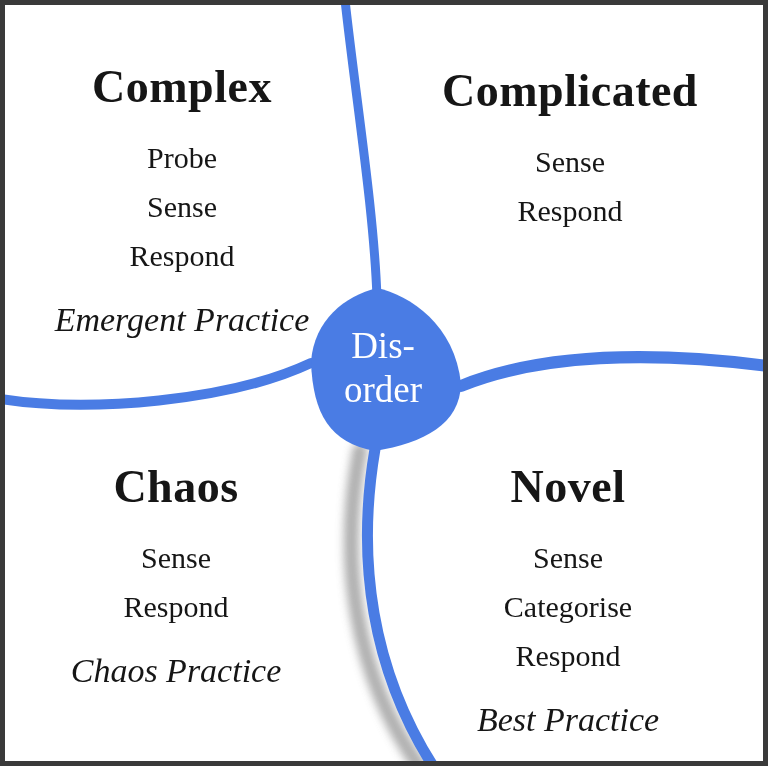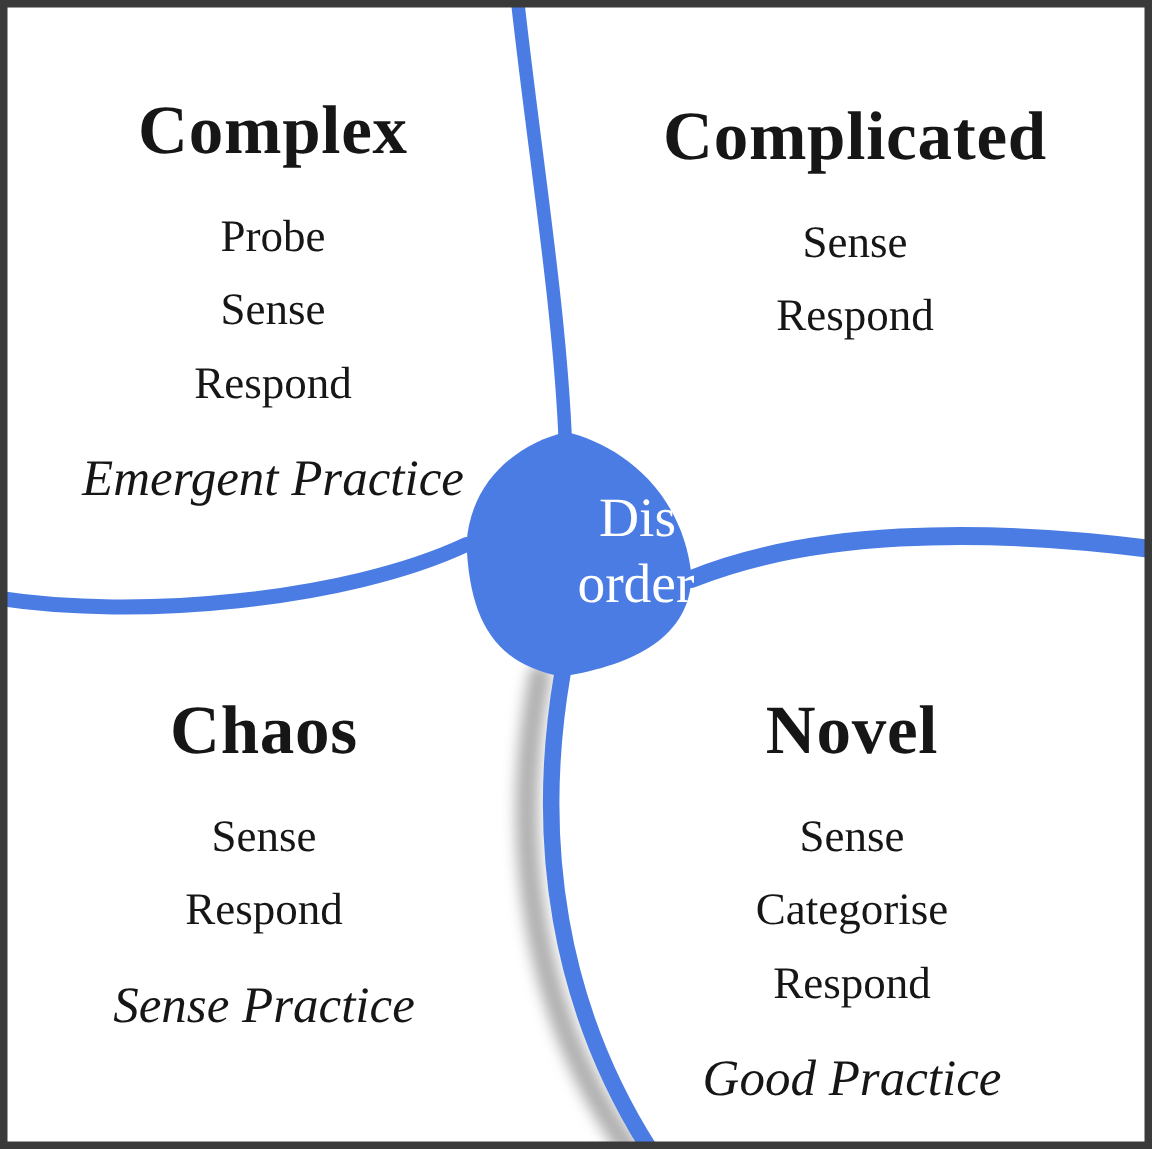--- a/index.html
+++ b/index.html
@@ -40,21 +40,21 @@
     margin-top: 25px;
     white-space: nowrap;
   }
   .q-complex     { left: 8px;   top: 60px;  width: 348px; }
   .q-complicated { left: 408px; top: 64px;  width: 324px; }
   .q-chaos       { left: 8px;   top: 460px; width: 336px; }
   .q-simple      { left: 408px; top: 460px; width: 320px; }
   .center-label {
     position: absolute;
     left: 303px; top: 324px; width: 160px;
-    text-align: right;
+    text-align: center;
     font-size: 37px;
     line-height: 44px;
     color: #ffffff;
   }
 </style>
 </head>
 <body>
 
 <div class="stage">
 
@@ -93,29 +93,29 @@
   <div class="quadrant q-complicated">
     <div class="q-title">Complicated</div>
     <div class="q-step">Sense</div>
     <div class="q-step">Respond</div>
   </div>
 
   <div class="quadrant q-chaos">
     <div class="q-title">Chaos</div>
     <div class="q-step">Sense</div>
     <div class="q-step">Respond</div>
-    <div class="q-practice">Sense Practice</div>
+    <div class="q-practice">Chaos Practice</div>
   </div>
 
   <div class="quadrant q-simple">
     <div class="q-title">Novel</div>
     <div class="q-step">Sense</div>
     <div class="q-step">Categorise</div>
     <div class="q-step">Respond</div>
-    <div class="q-practice">Good Practice</div>
+    <div class="q-practice">Best Practice</div>
   </div>
 
   <div class="center-label">
     <div>Dis-</div>
     <div>order</div>
   </div>
 
 </div>
 
 </body></html>

